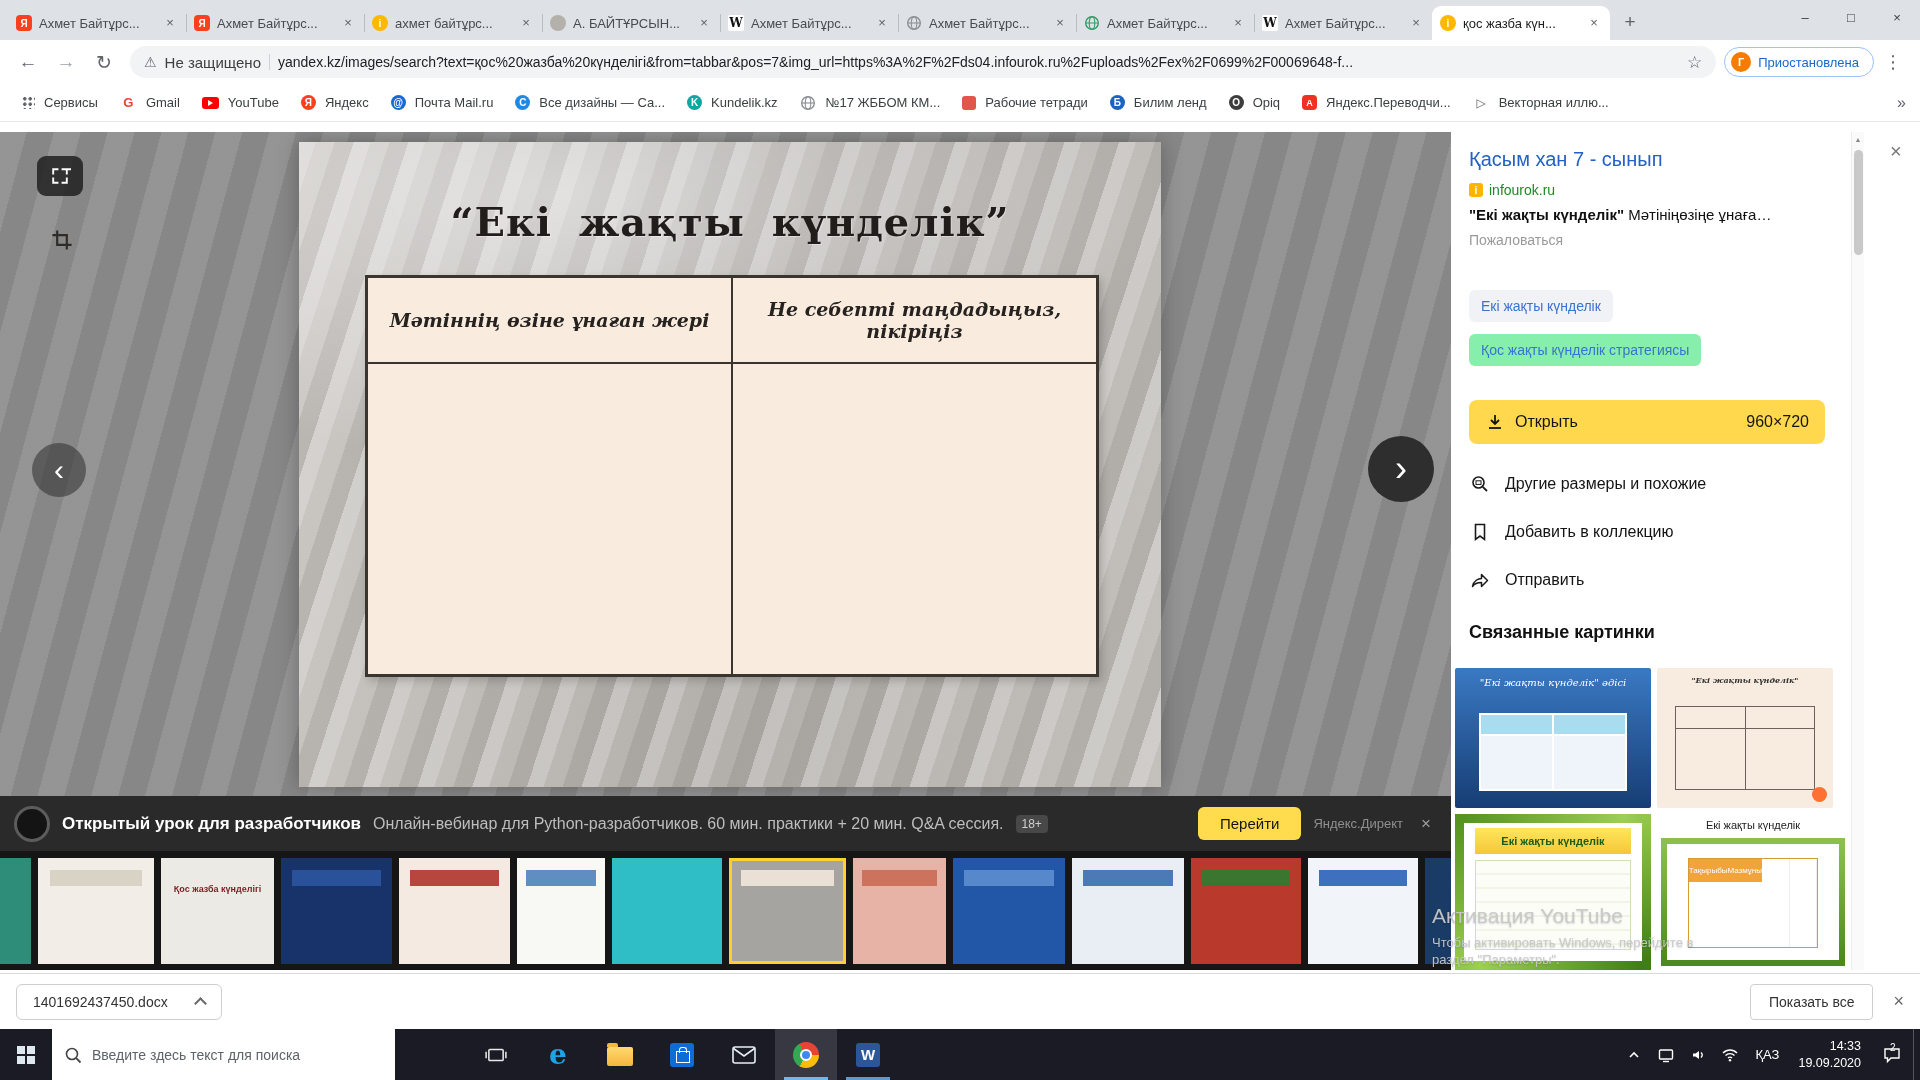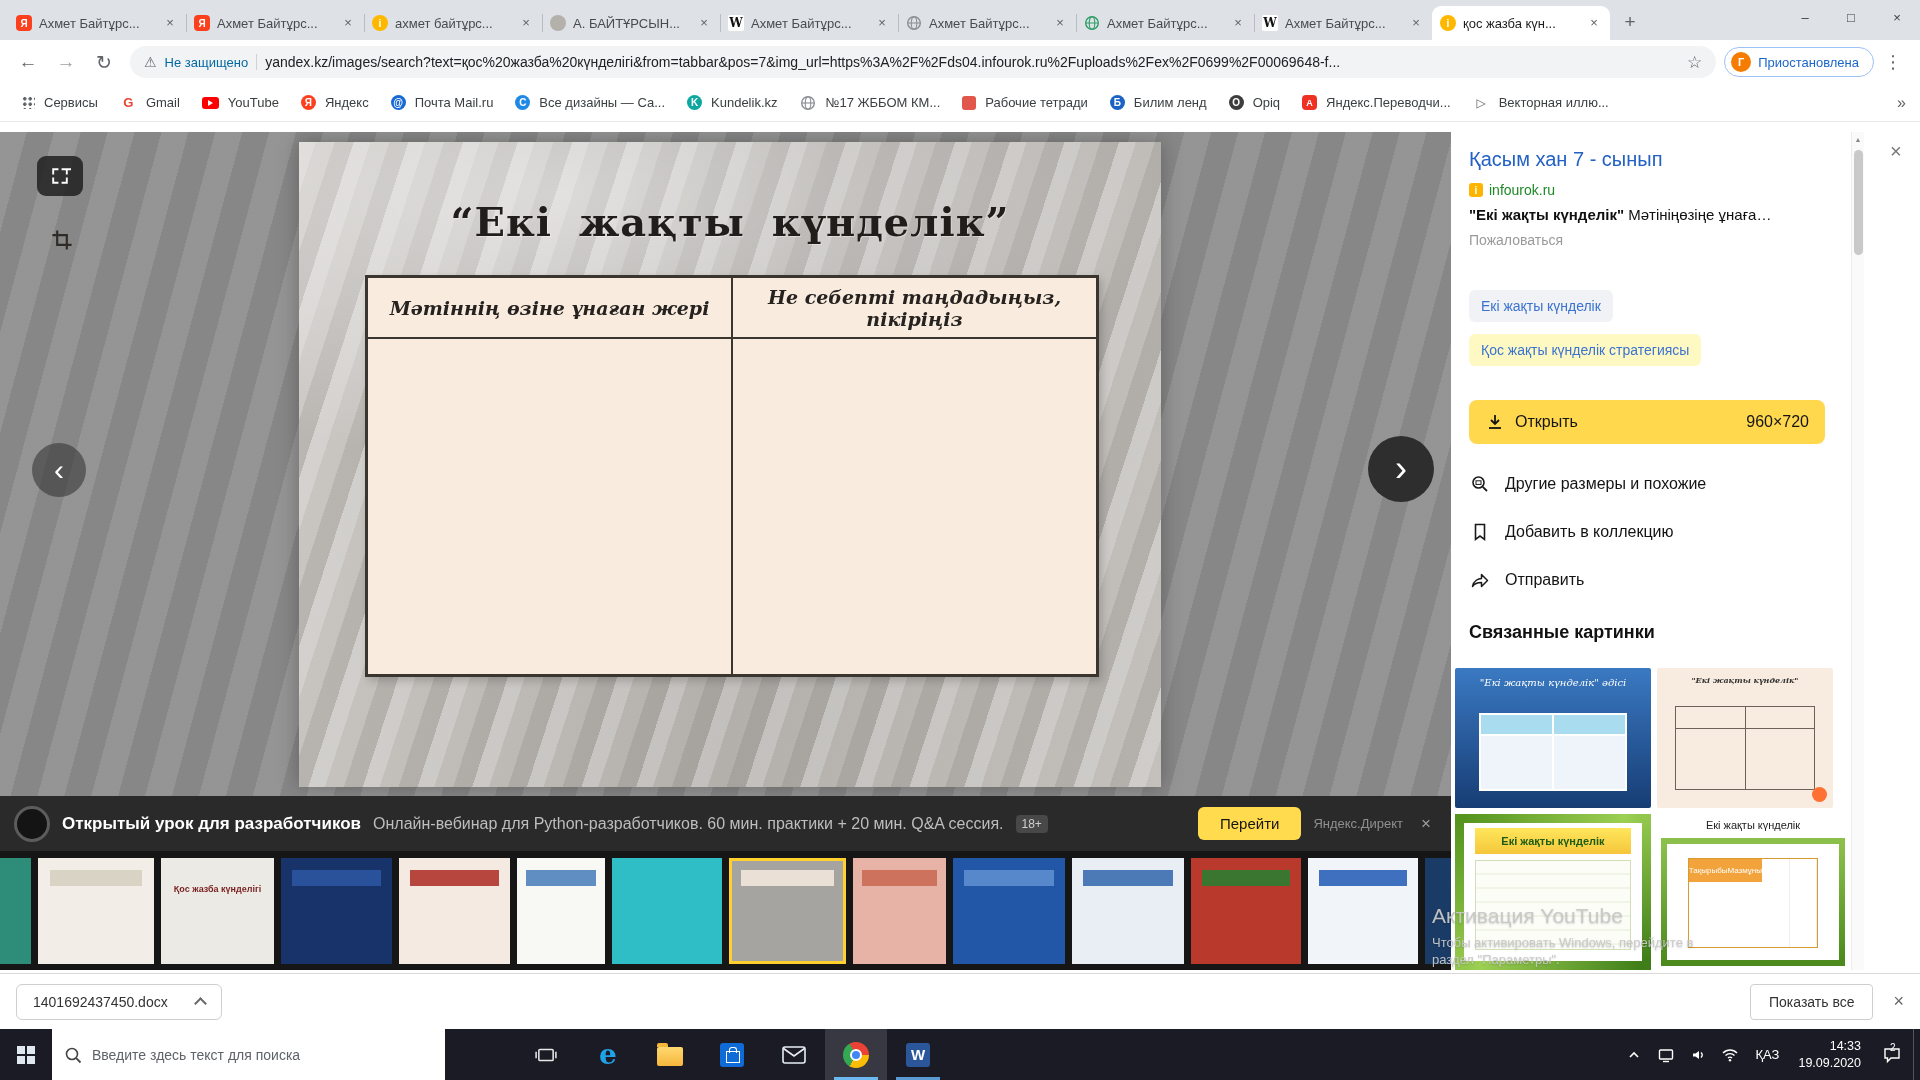--- a/index.html
+++ b/index.html
@@ -32,21 +32,21 @@
 
   
   .toolbar{position:absolute;left:0;top:40px;width:100%;height:44px;background:#fff;
            display:flex;align-items:center;padding:0 10px;gap:2px}
   .navbtn{width:36px;height:34px;flex:none;display:flex;align-items:center;justify-content:center;
           font-size:19px;color:#5f6368;border-radius:50%}
   .navbtn.fwd{color:#9aa0a6}
   .omnibox{flex:1;min-width:0;height:32px;background:#f1f3f4;border-radius:16px;display:flex;
            align-items:center;gap:8px;padding:0 14px;margin:0 6px}
   .sec-icon{color:#5f6368;font-size:14px;flex:none}
-  .sec-label{color:#0369a1;font-size:13px;white-space:nowrap;flex:none}
+  .sec-label{color:#404040;font-size:15px;white-space:nowrap;flex:none}
   .omni-div{width:1px;height:16px;background:#d0d3d6;flex:none}
   .omni-url{flex:1;min-width:0;font-size:14px;color:#202124;white-space:nowrap;overflow:hidden}
   .star{flex:none;color:#5f6368;font-size:17px}
   .ext-pill{flex:none;height:30px;display:flex;align-items:center;gap:7px;padding:0 14px 0 6px;
             border:1.5px solid #9ec1f7;border-radius:15px;background:#fff;color:#1a66c9;font-size:13px}
   .pill-ava{width:20px;height:20px;border-radius:50%;background:#f57c00;color:#fff;font-size:11px;
             font-weight:bold;display:flex;align-items:center;justify-content:center}
   .menu-dots{width:34px;flex:none;text-align:center;font-size:18px;color:#5f6368}
 
   
@@ -84,21 +84,21 @@
   .mainimg{position:absolute;left:299px;top:10px;width:862px;height:645px;box-shadow:0 0 20px rgba(0,0,0,.28);
       background:
         radial-gradient(120% 70% at 30% 8%,rgba(255,255,255,.45),rgba(255,255,255,0) 60%),
         repeating-linear-gradient(108deg,rgba(255,255,255,.20) 0 16px,rgba(255,255,255,0) 16px 34px,rgba(70,65,60,.12) 34px 52px),
         linear-gradient(100deg,#ccc9c5,#b3b0ac 55%,#c4c1bd)}
   .slide-title{padding-top:56px;text-align:center;font-family:"DejaVu Serif","Liberation Serif",serif;
       font-weight:bold;font-size:40px;color:#201d1a;word-spacing:12px;letter-spacing:1px;
       text-shadow:1px 1px 0 rgba(255,255,255,.35)}
   .slide-table{position:absolute;left:66px;top:133px;width:734px;height:402px;background:#f9ecdf;
       border:3px solid #3a362f;display:flex;flex-direction:column;box-shadow:3px 4px 8px rgba(0,0,0,.18)}
-  .s-head{height:61px;flex:none;display:flex;border-bottom:2px solid #3a362f}
+  .s-head{height:86px;flex:none;display:flex;border-bottom:2px solid #3a362f}
   .s-cell{flex:1;display:flex;align-items:center;justify-content:center;text-align:center;padding:0 10px;
       font-family:"DejaVu Serif","Liberation Serif",serif;font-weight:bold;font-style:italic;font-size:19px;color:#262220}
   .s-cell-r{border-left:2px solid #3a362f}
   .s-body{flex:1;display:flex}
   .s-bcell{flex:1}
   .expand-btn{position:absolute;left:37px;top:24px;width:46px;height:40px;background:rgba(22,22,22,.78);
       border-radius:9px;display:flex;align-items:center;justify-content:center}
   .crop-btn{position:absolute;left:44px;top:90px;width:36px;height:36px;display:flex;align-items:center;justify-content:center}
   .navcirc{position:absolute;border-radius:50%;display:flex;align-items:center;justify-content:center;color:#fff}
   .nav-left{left:32px;top:311px;width:54px;height:54px;background:rgba(45,45,45,.55);font-size:30px}
@@ -132,21 +132,21 @@
   .sb-thumb{position:absolute;left:2px;top:18px;width:9px;height:105px;background:#c9c9c9;border-radius:5px}
   .sb-title{position:absolute;left:18px;top:16px;width:370px;font-size:20px;color:#2361c4;white-space:nowrap;overflow:hidden}
   .sb-src{position:absolute;left:18px;top:50px;display:flex;align-items:center;gap:6px;font-size:14px;color:#1d8a27}
   .src-fav{width:14px;height:14px;border-radius:3px;background:#ffb400;color:#fff;font-size:10px;
            font-weight:bold;display:flex;align-items:center;justify-content:center}
   .sb-snippet{position:absolute;left:18px;top:74px;width:360px;font-size:15px;color:#111;white-space:nowrap;overflow:hidden}
   .sb-report{position:absolute;left:18px;top:100px;font-size:14px;color:#9a9a9a}
   .sb-tags{position:absolute;left:18px;top:158px;display:flex;flex-direction:column;gap:12px;align-items:flex-start}
   .tag{height:32px;display:flex;align-items:center;padding:0 12px;border-radius:6px;font-size:14px;color:#3b73d1}
   .tag1{background:#f0f2f5}
-  .tag2{background:#fef9c3}
+  .tag2{background:#86efac}
   .sb-open{position:absolute;left:18px;top:268px;width:356px;height:44px;background:#ffd84d;border-radius:8px;
            display:flex;align-items:center;padding:0 16px;gap:10px;font-size:16px;color:#151515}
   .sb-open .size{margin-left:auto}
   .sb-actions{position:absolute;left:18px;top:328px;display:flex;flex-direction:column}
   .sb-action{display:flex;align-items:center;gap:14px;height:48px;font-size:16px;color:#141414}
   .act-ic{width:22px;height:22px;flex:none;display:flex;align-items:center;justify-content:center}
   .sb-reltitle{position:absolute;left:18px;top:490px;font-size:18px;font-weight:bold;color:#111}
   .sb-grid{position:absolute;left:4px;top:536px;width:396px;height:302px;overflow:hidden}
   .rel{position:absolute;overflow:hidden;border-radius:2px}
   .r1{left:0;top:0;width:196px;height:140px;background:linear-gradient(180deg,#3a79c2,#173d74)}
@@ -200,21 +200,21 @@
   .dl-showall{margin-left:auto;height:36px;display:flex;align-items:center;padding:0 18px;
               border:1px solid #cfcfcf;border-radius:4px;font-size:14px;color:#333}
   .dl-close{margin-left:20px;font-size:18px;color:#666}
 
   
   .taskbar{position:absolute;left:0;top:1029px;width:100%;height:51px;background:#1b1b26;
            display:flex;align-items:center;color:#fff}
   .tb-start{width:52px;height:100%;display:flex;align-items:center;justify-content:center}
   .win-logo{display:grid;grid-template-columns:8px 8px;grid-template-rows:8px 8px;gap:2px}
   .win-logo span{background:#dfe8ef}
-  .tb-search{width:393px;height:100%;background:#fff;display:flex;align-items:center;gap:10px;
+  .tb-search{width:343px;height:100%;background:#fff;display:flex;align-items:center;gap:10px;
              padding:0 12px;color:#5f6368;font-size:14px;overflow:hidden;white-space:nowrap}
   .tb-taskview{margin-left:70px}
   .tb-app{width:62px;height:100%;display:flex;align-items:center;justify-content:center;position:relative}
   .tb-app.active{background:rgba(255,255,255,.13)}
   .tb-app.active::after,.tb-app.open::after{content:"";position:absolute;left:9px;right:9px;bottom:0;
       height:3px;background:#6cb8f0}
   .tb-app.open::after{background:#5a9bd4}
   .ic-edge{font-family:"DejaVu Serif",serif;font-weight:bold;font-size:28px;color:#1fa3e8;line-height:1}
   .ic-folder{width:26px;height:19px;background:linear-gradient(#ffd870,#f6b73c);border-radius:2px;
              position:relative;margin-top:4px}

